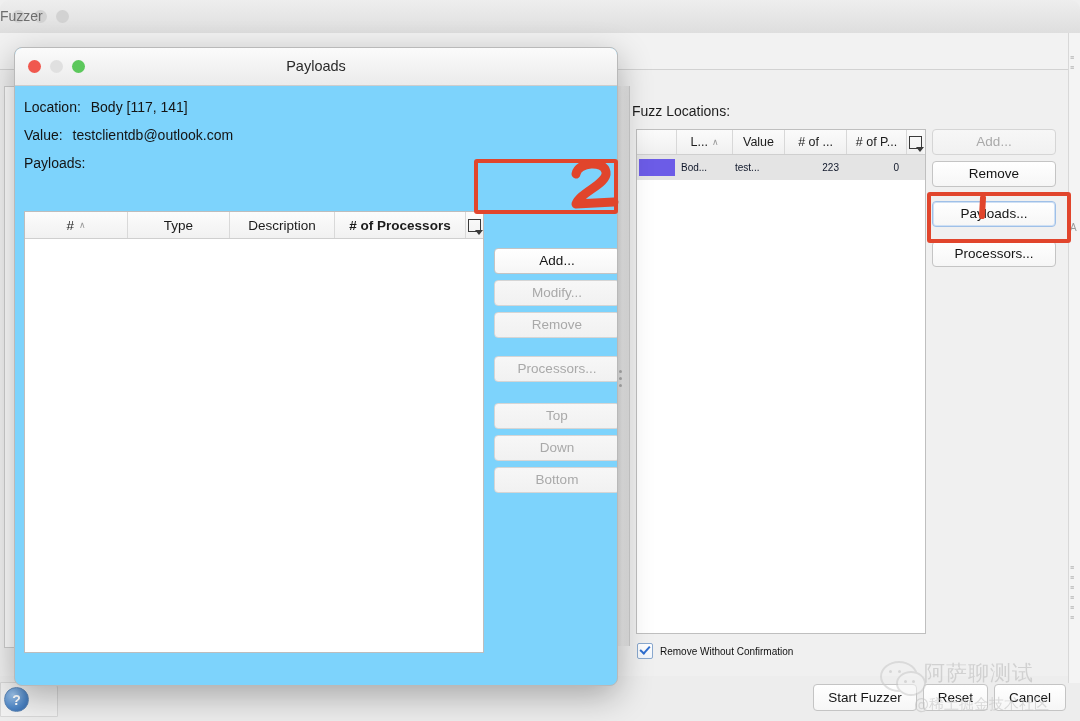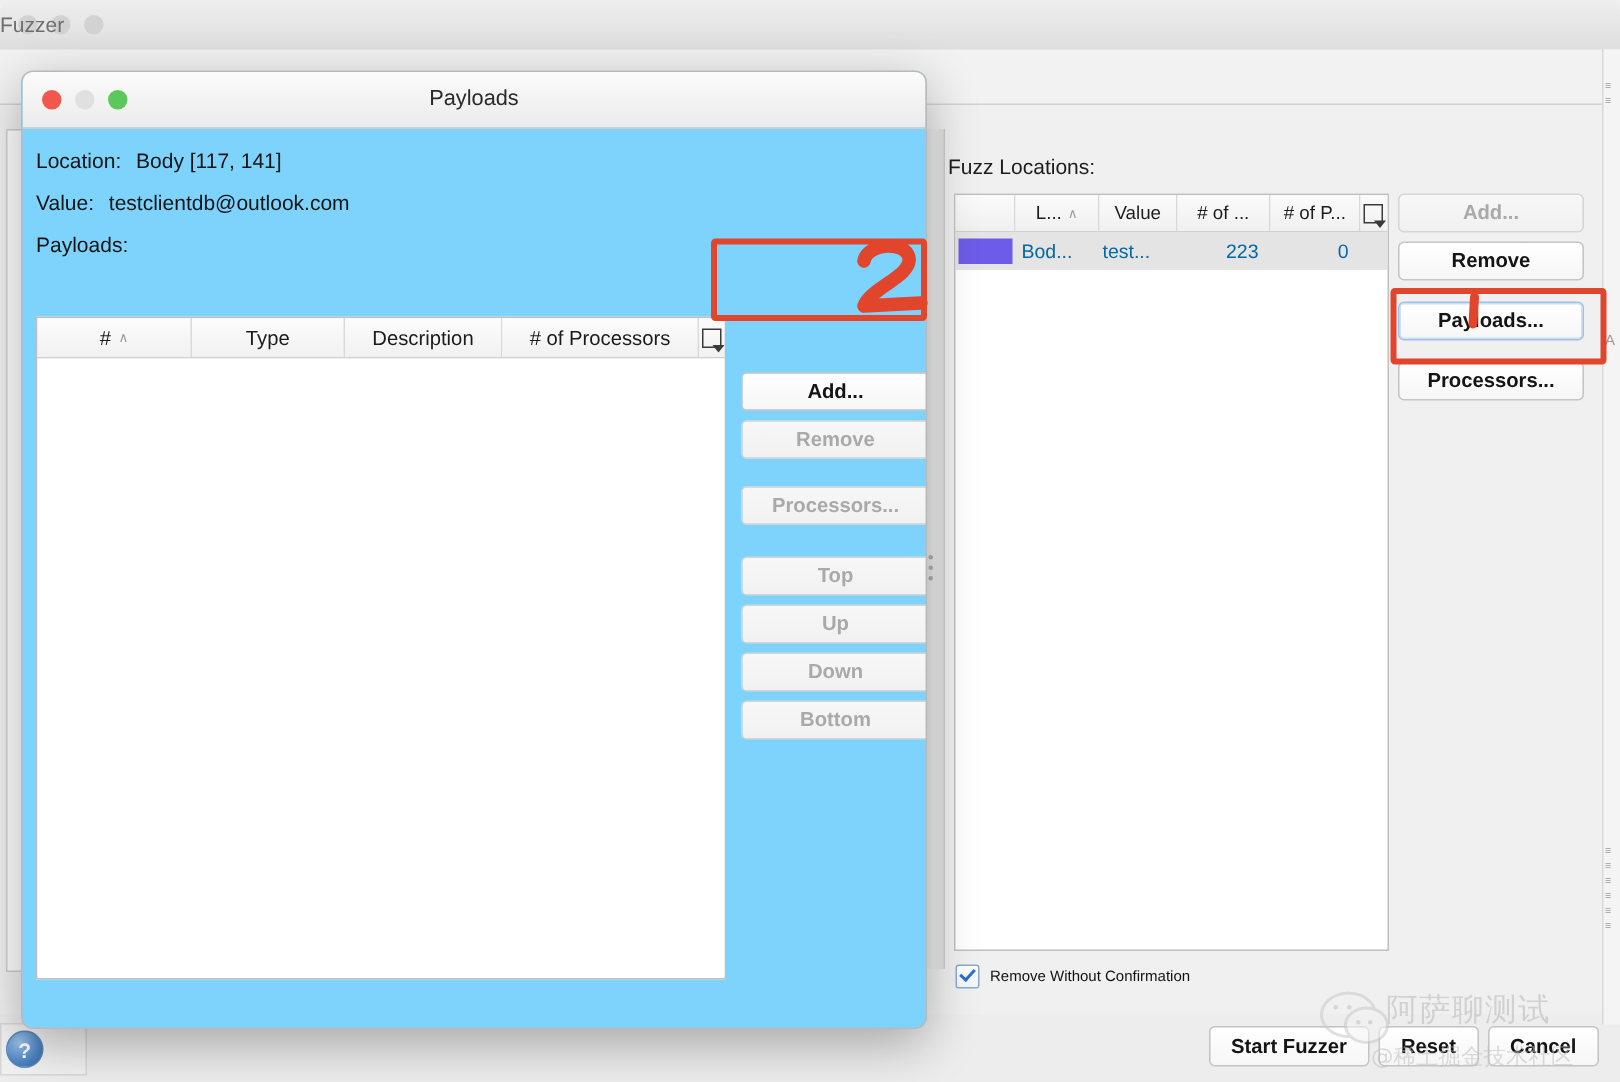--- a/index.html
+++ b/index.html
@@ -89,21 +89,21 @@
   .fuzz-th.c1 { width: 56px; gap: 4px; }
   .fuzz-th.c2 { width: 52px; }
   .fuzz-th.c3 { width: 62px; }
   .fuzz-th.c4 { width: 60px; }
   .fuzz-th.cfg { width: 16px; border-right: none; }
   .sort-caret { font-size: 9px; color: #9a9a9a; }
   .fuzz-row {
     display: flex; height: 25px; align-items: center;
     background: #e4e4e4;
   }
-  .fuzz-td { font-size: 13px; color: #0369a1; box-sizing: border-box; display:flex; align-items:center; }
+  .fuzz-td { font-size: 10px; color: #0f172a; box-sizing: border-box; display:flex; align-items:center; }
   .fuzz-td.c0 { width: 40px; justify-content: center; }
   .fuzz-td.c1 { width: 56px; padding-left: 4px; }
   .fuzz-td.c2 { width: 52px; padding-left: 2px; }
   .fuzz-td.c3 { width: 62px; justify-content: flex-end; padding-right: 8px; }
   .fuzz-td.c4 { width: 62px; justify-content: flex-end; padding-right: 10px; }
   .swatch { width: 36px; height: 17px; background: #6c5ce7; }
 
   .cfg-icon { position: relative; width: 11px; height: 11px; border: 1.5px solid #3a3a3a; }
   .cfg-icon:after {
     content: ""; position: absolute; right: -3px; bottom: -4px;
@@ -113,21 +113,20 @@
 
   
   .rbtns { position: absolute; left: 932px; top: 129px; width: 124px; }
   .jbtn {
     display: block; width: 100%; height: 26px; margin-bottom: 6px;
     background: linear-gradient(#ffffff,#f6f6f6);
     border: 1px solid #c4c4c4; border-radius: 4px;
     font-family: "Liberation Sans", sans-serif; font-size: 13.5px; color: #141414;
     text-align: center; line-height: 24px; box-sizing: border-box;
     padding: 0;
-    font-weight: bold;
   }
   .jbtn.disabled { color: #a9a9a9; background: linear-gradient(#f7f7f7,#f1f1f1); border-color: #d5d5d5; }
   .jbtn.focused { border-color: #9fc0e8; box-shadow: 0 0 0 1px #cfe0f4 inset; }
 
   
   .bg-check {
     position: absolute; left: 637px; top: 643px; display: flex; align-items: center; gap: 7px;
     font-size: 10px; color: #111;
   }
   .cbox {
@@ -199,21 +198,21 @@
   .pl-thead { display: flex; height: 26px; border-bottom: 1px solid #cfcfcf; }
   .pl-th {
     font-size: 13.5px; color: #1b1b1b;
     display: flex; align-items: center; justify-content: center; gap: 5px;
     background: linear-gradient(#fcfcfc,#f1f1f1);
     border-right: 1px solid #d9d9d9; box-sizing: border-box; white-space: nowrap;
   }
   .pl-th.c0 { width: 103px; }
   .pl-th.c1 { width: 102px; }
   .pl-th.c2 { width: 105px; }
-  .pl-th.c3 { width: 131px; }
+  .pl-th.c3 { width: 131px; font-weight: bold; }
   .pl-th.cfg { width: 17px; border-right: none; }
   .pl-empty { height: 412px; background: #ffffff; }
 
   .dlg-btns { position: absolute; left: 479px; top: 163px; width: 128px; }
   .dlg-btns .jbtn { width: 126px; }
 
   
   .ann-box {
     position: absolute; border: 4px solid #e1452c; border-radius: 3px;
     pointer-events: none;
@@ -373,24 +372,24 @@
           <div class="pl-th c3"># of Processors</div>
           <div class="pl-th cfg">
             <span class="cfg-icon"></span>
           </div>
         </div>
         <div class="pl-empty"></div>
       </div>
 
       <div class="dlg-btns">
         <button class="jbtn">Add...</button>
+        <button class="jbtn disabled">Modify...</button>
         <button class="jbtn disabled">Remove</button>
         <button class="jbtn disabled" style="margin-top:18px;">Processors...</button>
         <button class="jbtn disabled" style="margin-top:21px;">Top</button>
-        <button class="jbtn disabled">Up</button>
         <button class="jbtn disabled">Down</button>
         <button class="jbtn disabled">Bottom</button>
       </div>
 
     </div>
   </div>
 
   <div class="ann-box" style="left:474px; top:159px; width:136px; height:47px;"></div>
 
   <svg class="ann-two" style="left:570px; top:158px;" width="54" height="56" viewBox="0 0 54 56">

